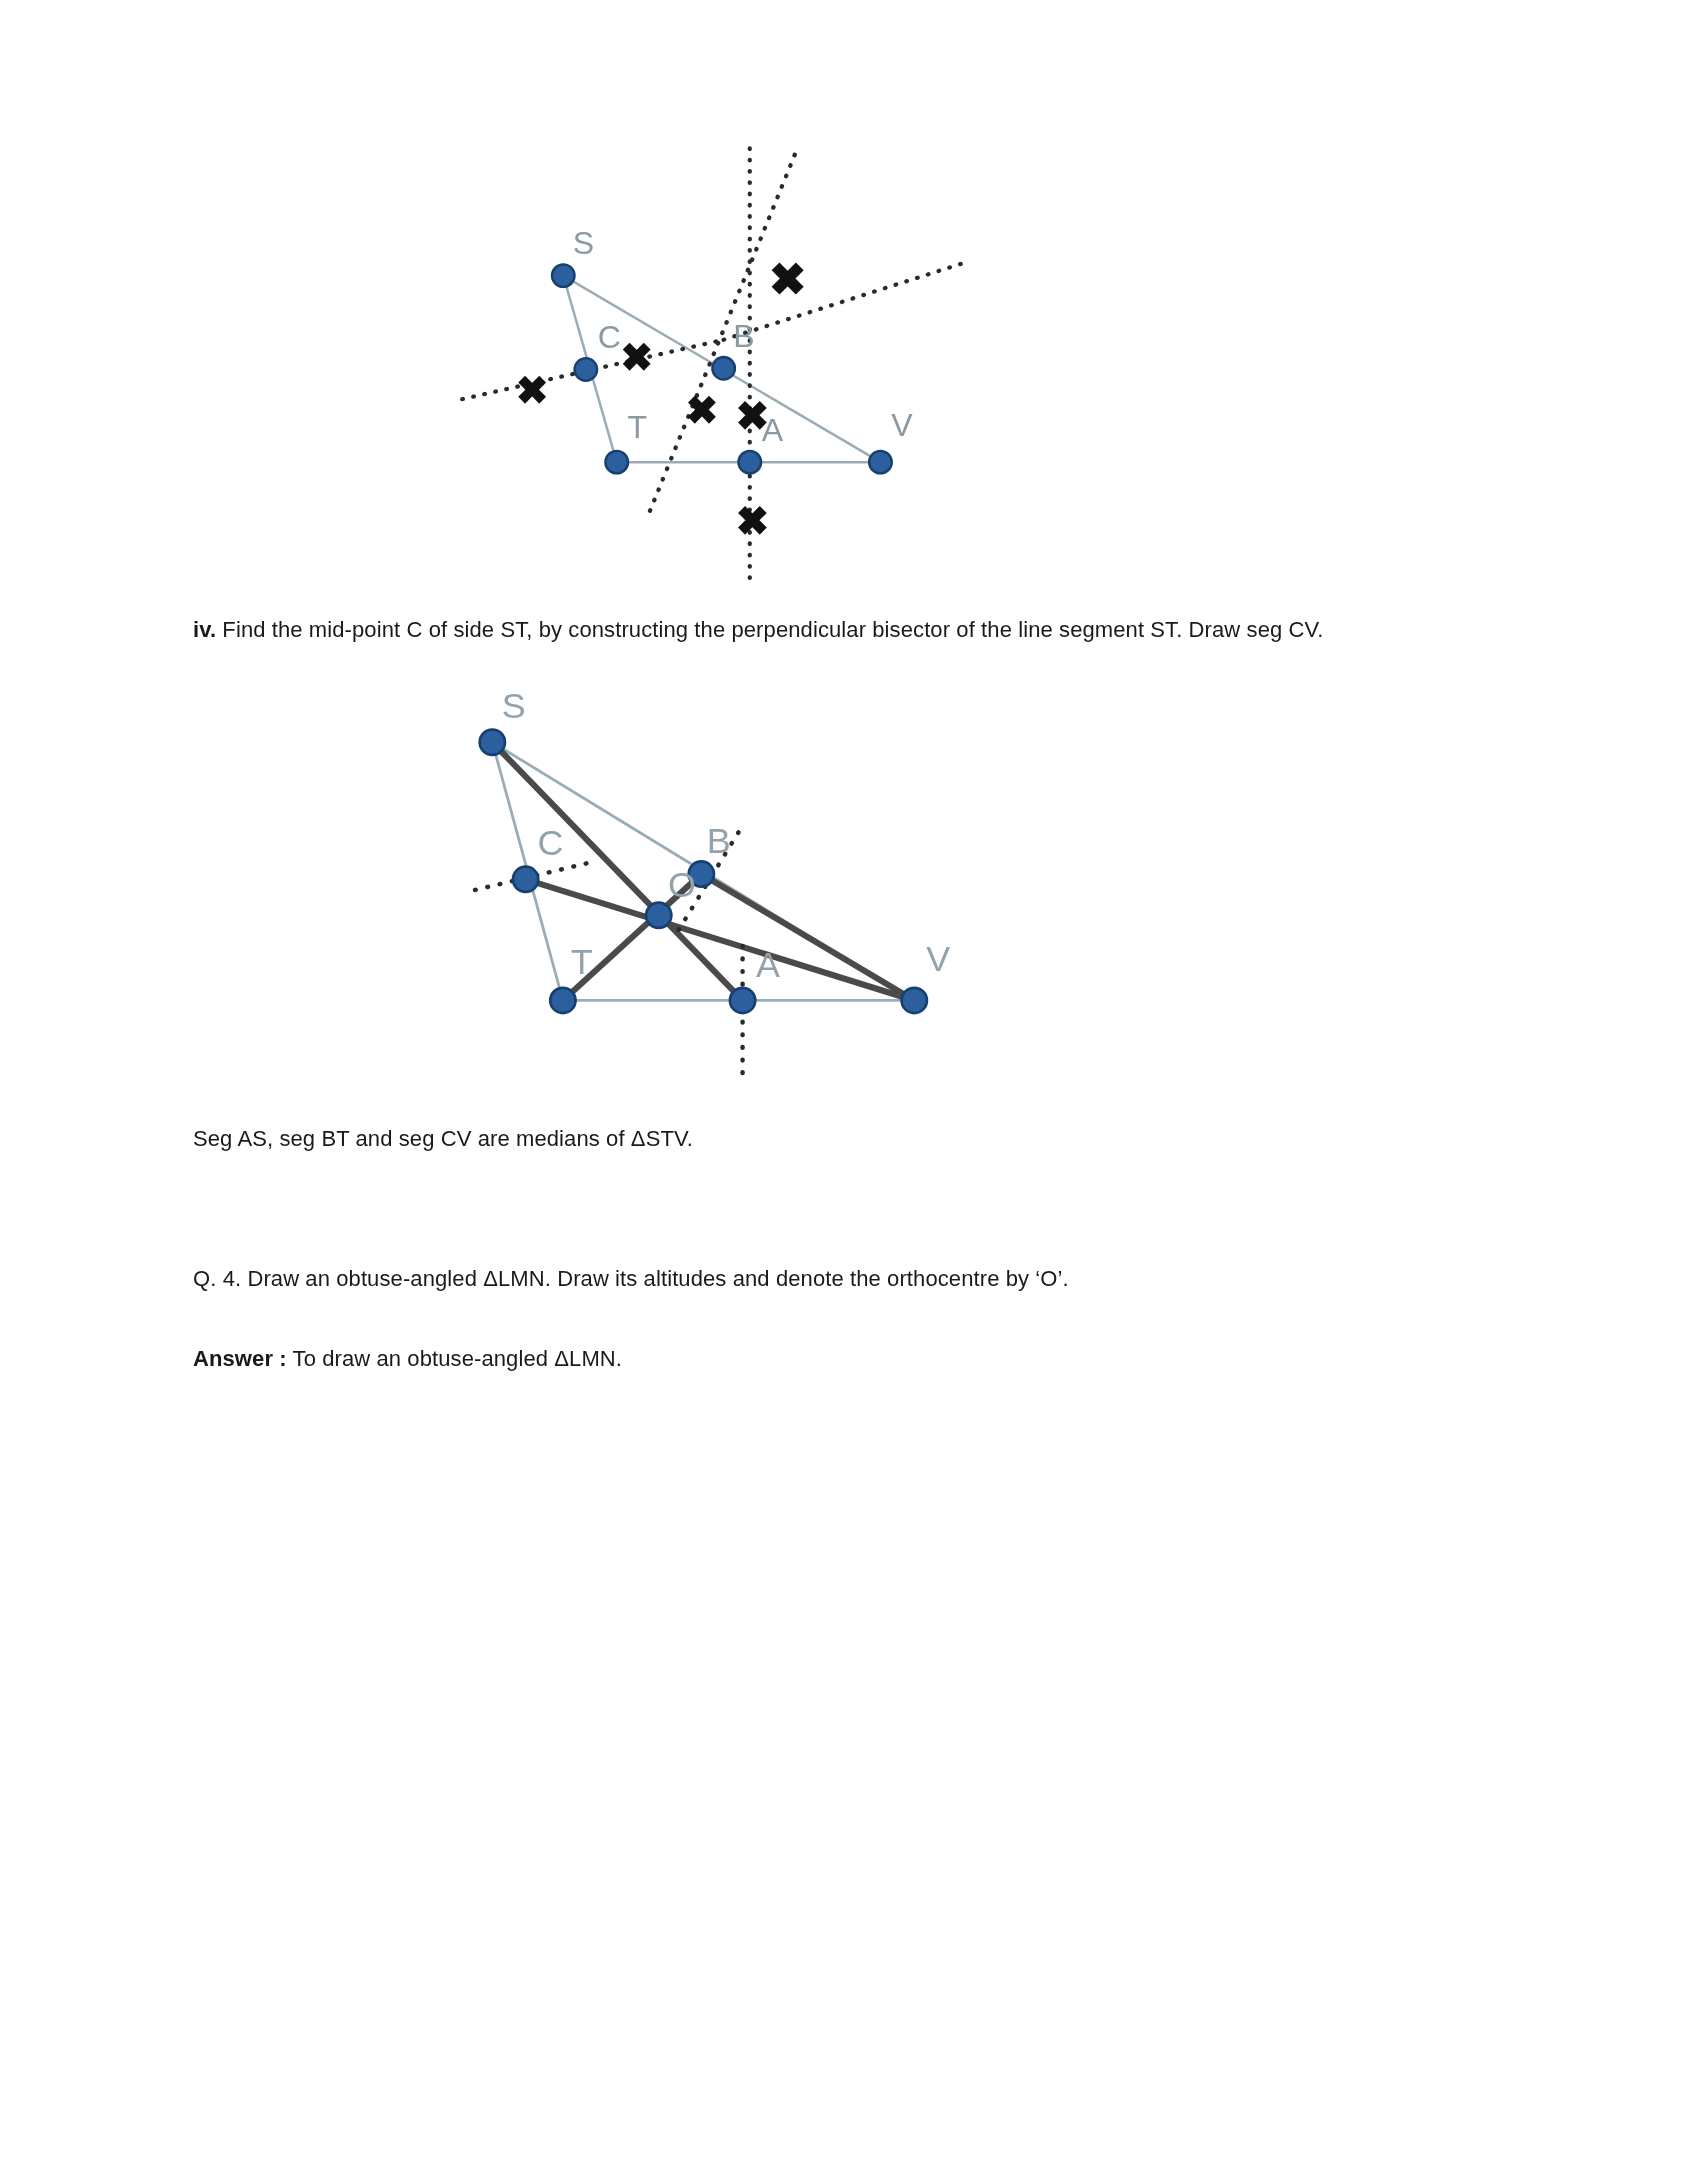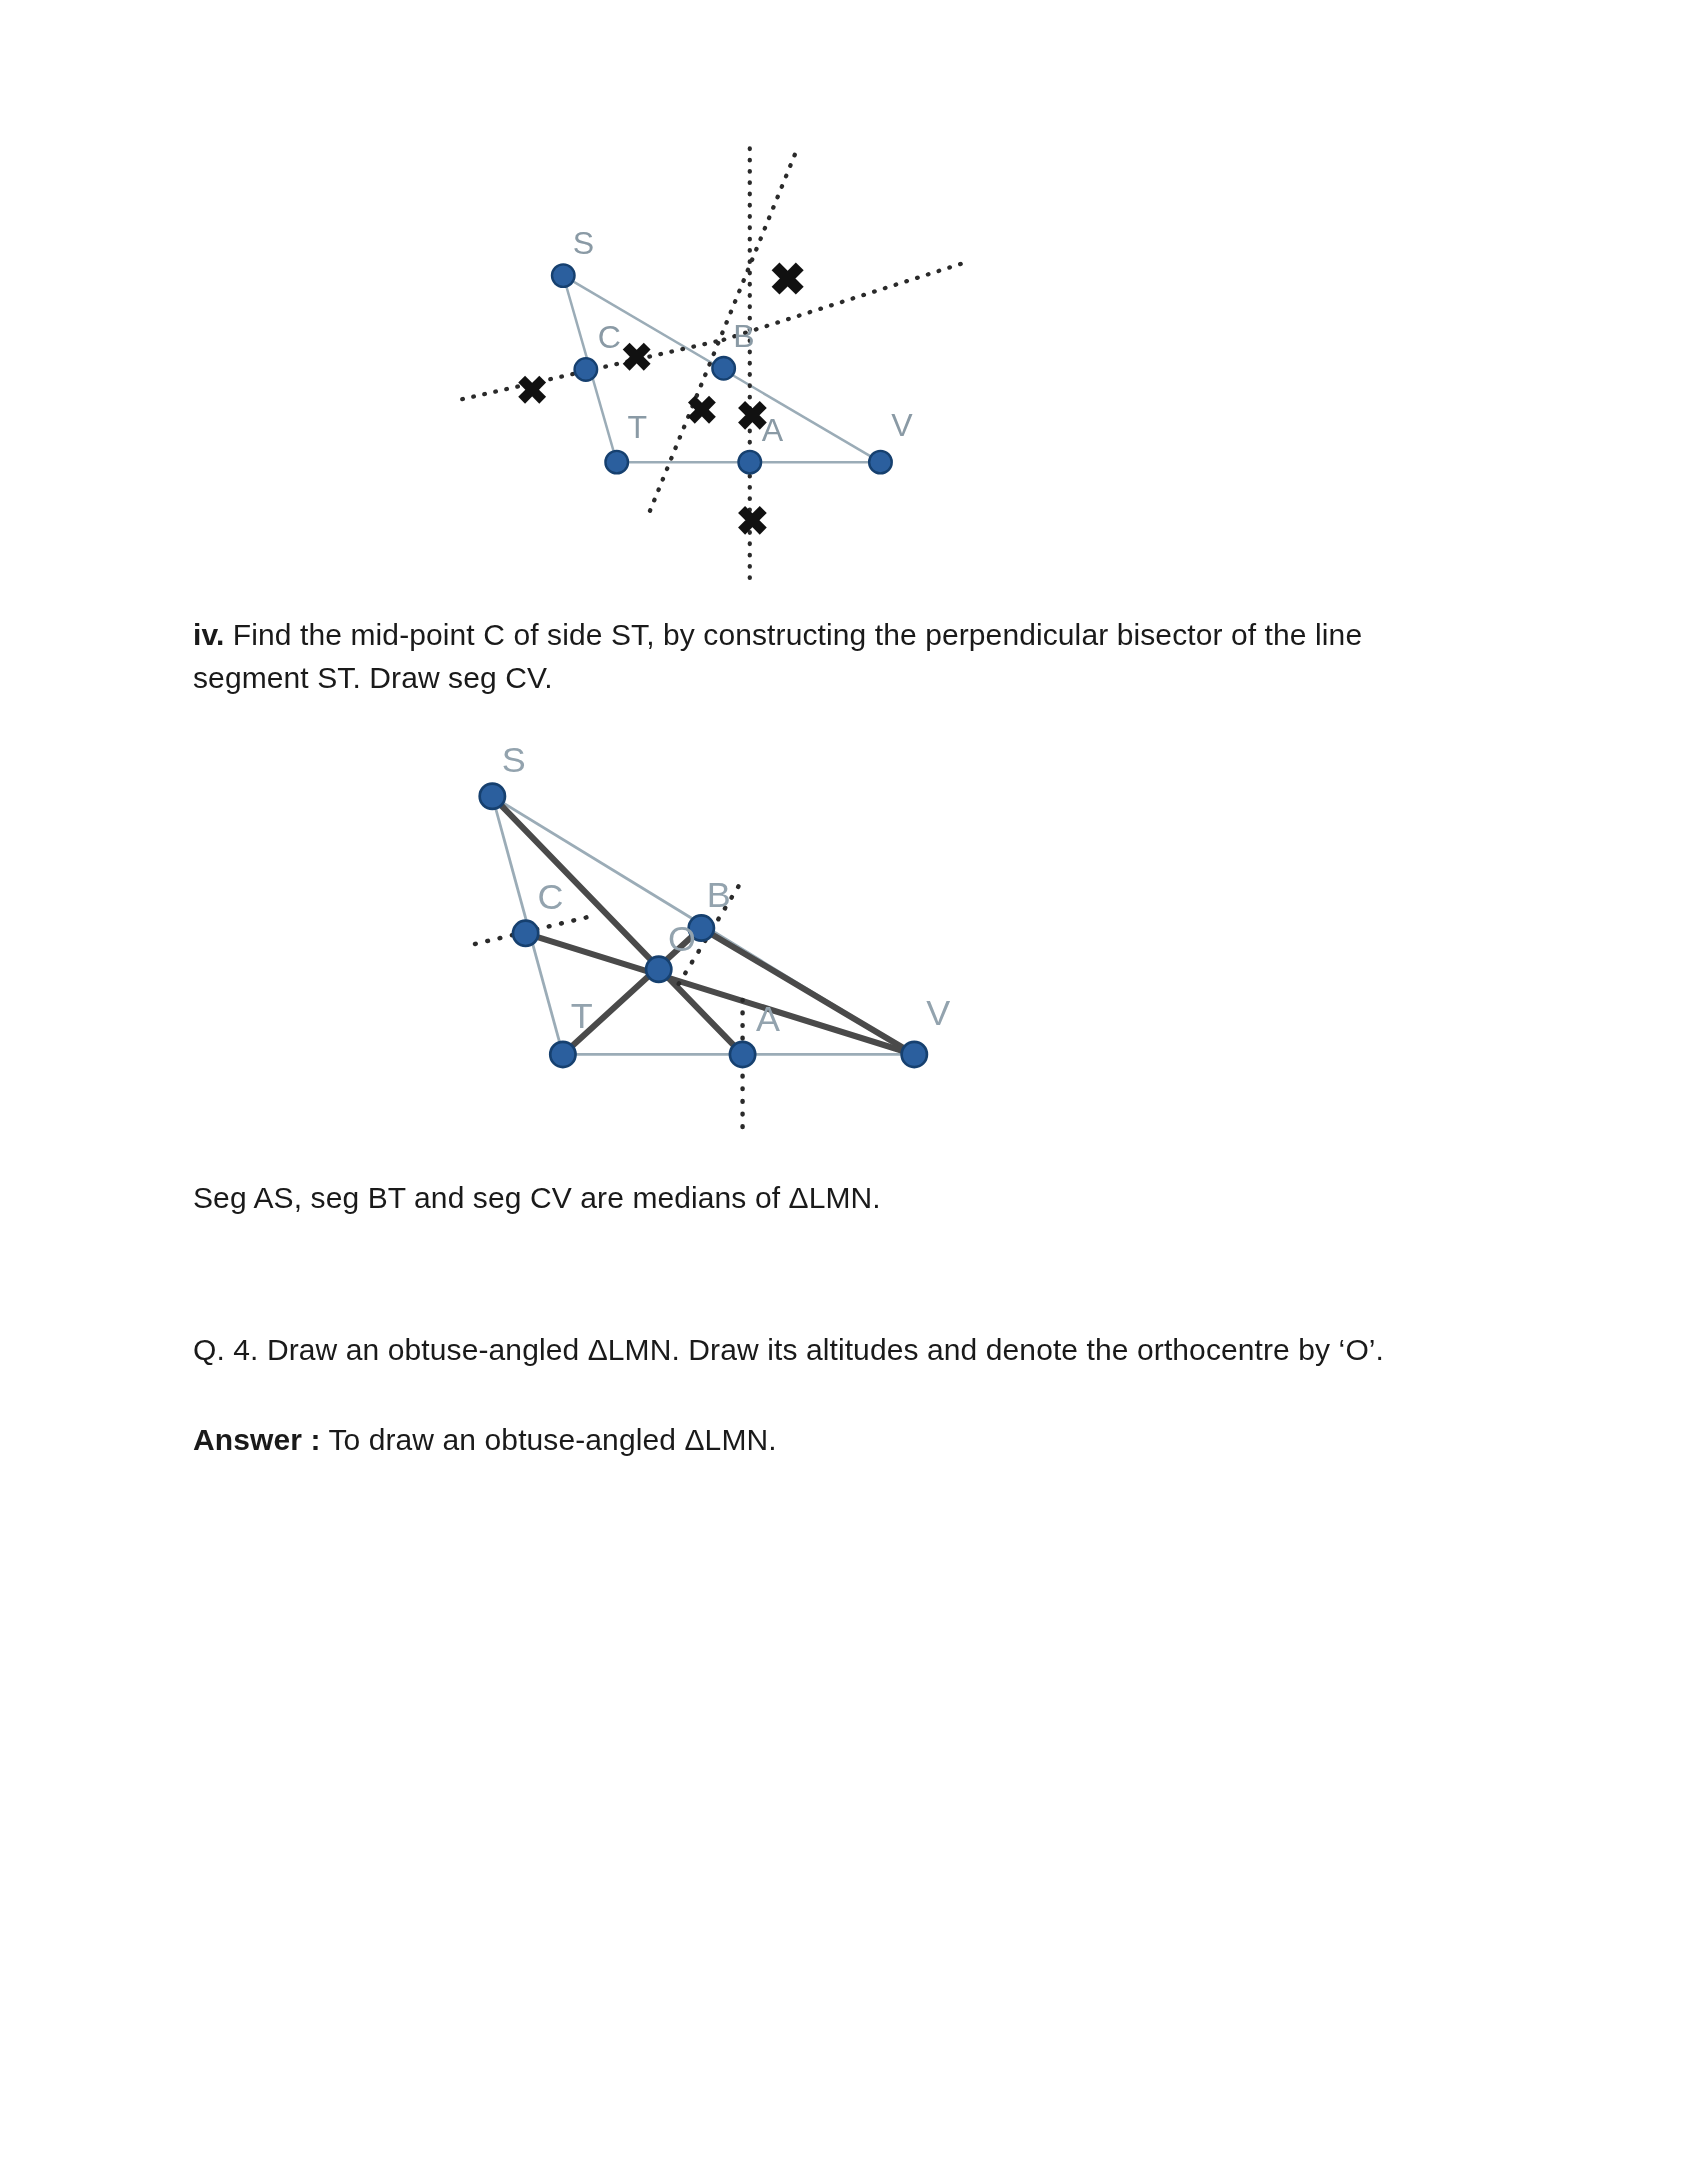--- a/index.html
+++ b/index.html
@@ -31,21 +31,21 @@
   }
 
   .figure-block {
     position: relative;
     width: 100%;
   }
   .fig1 { height: 614px; }
   .fig2 { height: 396px; }
 
   .para {
-    font-size: 30px;
+    font-size: 22px;
     line-height: 1.42;
     color: #1a1a1a;
     letter-spacing: 0.1px;
     width: 1252px;
   }
   .para b { font-weight: bold; }
   .para-bold {
     font-weight: normal;
   }
   .spacer-sm { height: 34px; }
@@ -168,21 +168,21 @@
           <text class="vlabel2" x="295" y="753">O</text>
           <text class="vlabel2" x="222" y="811">T</text>
           <text class="vlabel2" x="361" y="813">A</text>
           <text class="vlabel2" x="489" y="809">V</text>
         </g>
       </svg>
     </div>
 
     <div class="spacer-sm"></div>
 
-    <div class="para">Seg AS, seg BT and seg CV are medians of ΔLMN.</div>
+    <div class="para">Seg AS, seg BT and seg CV are medians of ΔSTV.</div>
 
     <div class="spacer-md"></div>
 
 
     <div class="spacer-lg"></div>
 
     <div class="para para-bold">Q. 4. Draw an obtuse-angled ΔLMN. Draw its altitudes and denote the orthocentre by ‘O’.</div>
 
     <div class="spacer-md"></div>
 

